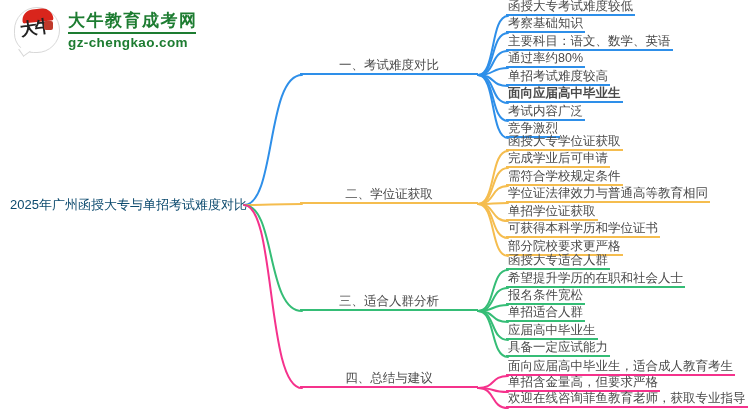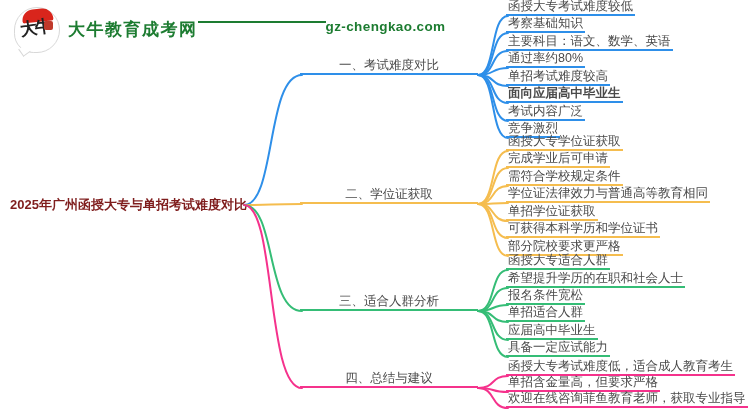--- a/index.html
+++ b/index.html
@@ -29,29 +29,29 @@
   }
   .logo-seal{
     position:absolute;right:6px;top:13px;width:9px;height:9px;
     background:#c0392b;border-radius:2px;
   }
   .logo-tail{
     position:absolute;left:5px;bottom:-3px;width:8px;height:8px;
     background:#fff;border-right:1px solid #d8d8d8;border-bottom:1px solid #d8d8d8;
     transform:rotate(55deg);
   }
-  .logo-text{display:flex;flex-direction:row;}
+  .logo-text{display:flex;flex-direction:column;}
   .logo-title{font-size:17px;font-weight:bold;letter-spacing:1.5px;line-height:20px;}
   .logo-divider{height:2px;width:128px;margin:1px 0 2px 0;}
   .logo-url{font-size:13.5px;font-weight:bold;letter-spacing:0.4px;line-height:14px;}
 
   
   .center-node{
     position:absolute;left:10px;top:196px;width:224px;height:17px;
-    font-size:13px;font-weight:bold;color:#7f1d1d;line-height:17px;
+    font-size:13px;font-weight:normal;color:#0c4a6e;line-height:17px;
     text-align:right;white-space:nowrap;
   }
   .branch-label{
     position:absolute;left:300px;width:178px;height:15px;
     font-size:12.5px;color:#4a4a4a;line-height:14px;text-align:center;
     border-bottom:2px solid #a16207;white-space:nowrap;box-sizing:content-box;
   }
   .leaf{
     position:absolute;left:506px;height:15px;
     font-size:12.5px;color:#4a4a4a;line-height:14px;
@@ -133,17 +133,17 @@
   <div class="leaf" style="top: 221px; border-bottom-color: rgb(245, 189, 79);">可获得本科学历和学位证书</div>
   <div class="leaf" style="top: 239px; border-bottom-color: rgb(245, 189, 79);">部分院校要求更严格</div>
 
   <div class="leaf" style="top: 253px; border-bottom-color: rgb(53, 189, 118);">函授大专适合人群</div>
   <div class="leaf" style="top: 271px; border-bottom-color: rgb(53, 189, 118);">希望提升学历的在职和社会人士</div>
   <div class="leaf" style="top: 288px; border-bottom-color: rgb(53, 189, 118);">报名条件宽松</div>
   <div class="leaf" style="top: 305px; border-bottom-color: rgb(53, 189, 118);">单招适合人群</div>
   <div class="leaf" style="top: 323px; border-bottom-color: rgb(53, 189, 118);">应届高中毕业生</div>
   <div class="leaf" style="top: 340px; border-bottom-color: rgb(53, 189, 118);">具备一定应试能力</div>
 
-  <div class="leaf" style="top: 359px; border-bottom-color: rgb(245, 50, 140);">函授大专考试难度低，适合成人教育考生</div>
+  <div class="leaf" style="top: 359px; border-bottom-color: rgb(245, 50, 140);">面向应届高中毕业生，适合成人教育考生</div>
   <div class="leaf" style="top: 375px; border-bottom-color: rgb(245, 50, 140);">单招含金量高，但要求严格</div>
   <div class="leaf" style="top: 391px; border-bottom-color: rgb(245, 50, 140);">欢迎在线咨询菲鱼教育老师，获取专业指导</div>
 
 </div>
 
 </body></html>

